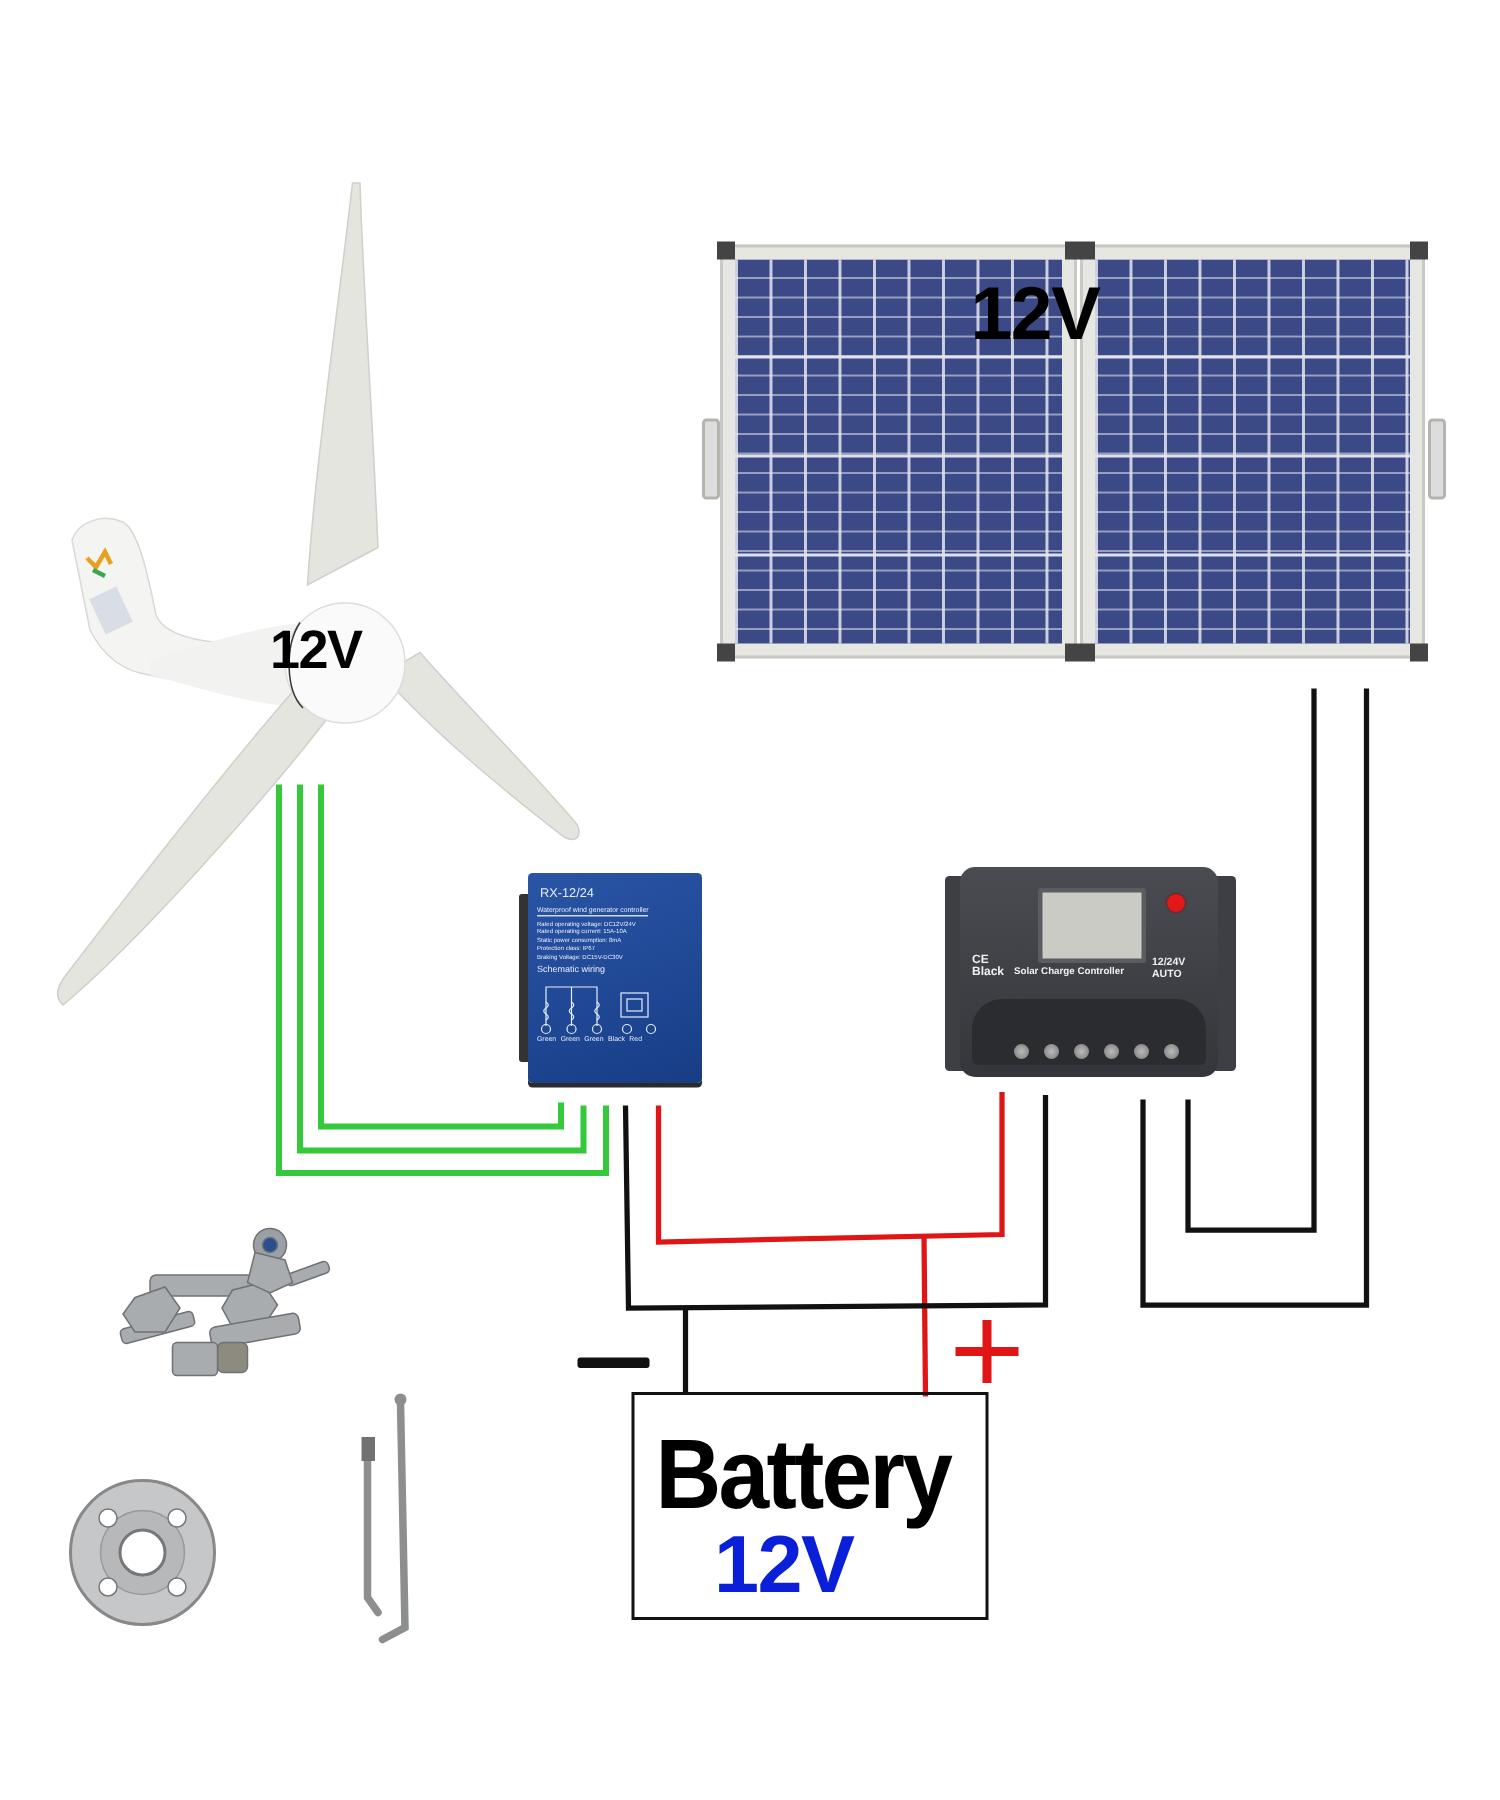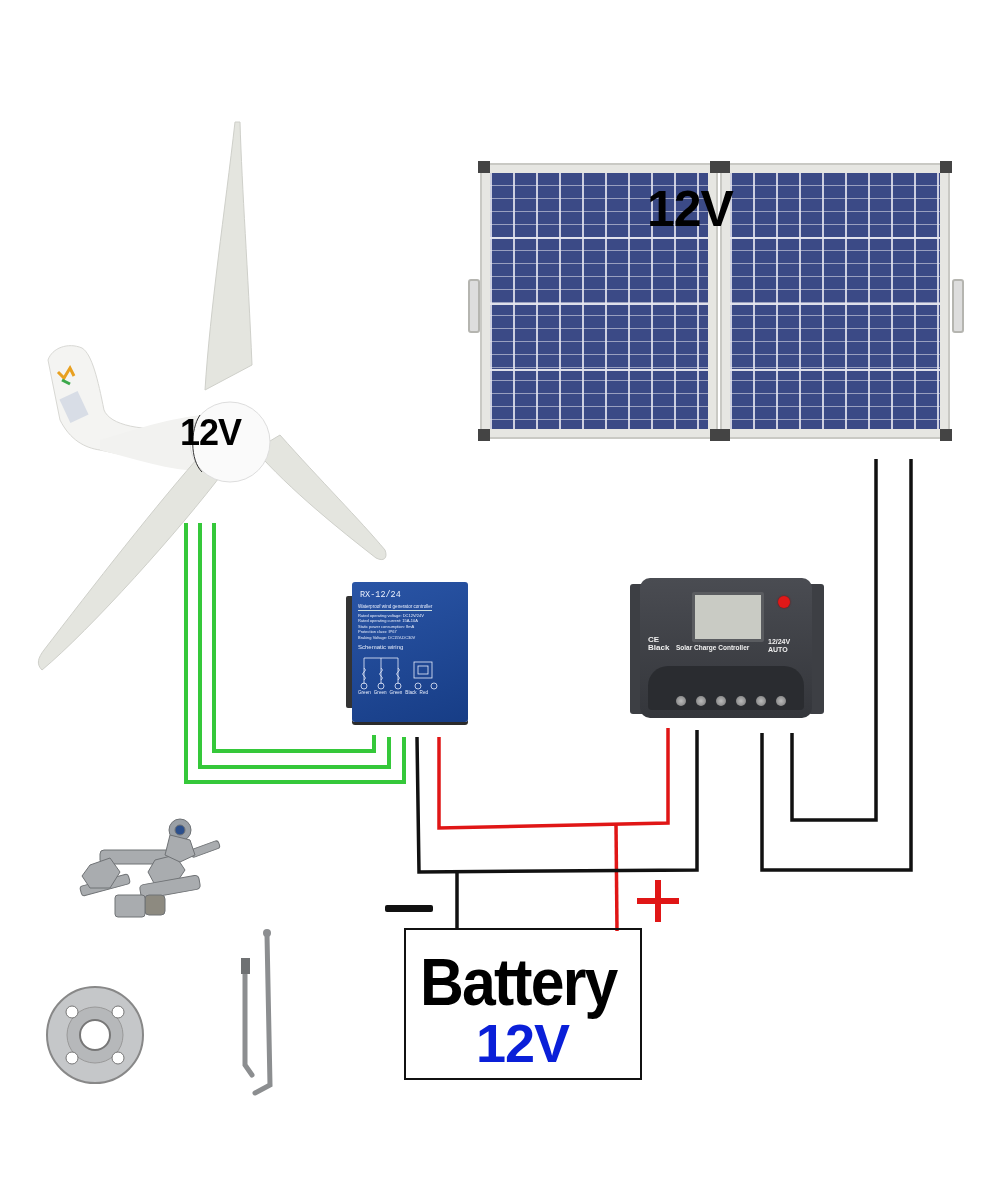--- a/index.html
+++ b/index.html
@@ -20,41 +20,41 @@
   }
   .corner { position: absolute; width: 12px; height: 12px; background: #444; }
   .handle { position: absolute; width: 8px; height: 50px; border: 2px solid #b5b5b0; border-radius: 3px; background: #ddd; }
 
   .big-label { font-weight: bold; color: #000; font-size: 50px; letter-spacing: -1px; }
 
   
   .wind-ctrl { left: 346px; top: 582px; width: 124px; height: 142px; }
   .wind-ctrl .body { position: absolute; left: 6px; top: 0; width: 116px; height: 140px; background: linear-gradient(160deg, #2a55a6, #173d86); border-radius: 3px; box-shadow: 0 3px 0 #2b2b2b; color: #e8eefc; }
   .wind-ctrl .flange { position: absolute; left: 0; top: 14px; width: 10px; height: 112px; background: #333; border-radius: 2px; }
-  .wc-title { position: absolute; left: 8px; top: 8px; font-size: 8.5px; font-family: Liberation Mono, monospace; }
+  .wc-title { position: absolute; left: 8px; top: 8px; font-size: 8.5px; }
   .wc-sub { position: absolute; left: 6px; top: 22px; font-size: 4.6px; border-bottom: 0.5px solid #cdd; padding-bottom: 1px; white-space: nowrap; }
   .wc-specs { position: absolute; left: 6px; top: 31px; font-size: 4px; line-height: 5.4px; white-space: nowrap; }
   .wc-schem { position: absolute; left: 6px; top: 62px; font-size: 6px; }
   .wc-terms { position: absolute; left: 6px; top: 108px; font-size: 4.6px; display: flex; gap: 3px; white-space: nowrap; }
 
   
   .sol-ctrl { left: 630px; top: 578px; width: 194px; height: 142px; }
   .sol-ctrl .body { position: absolute; left: 10px; top: 0; width: 172px; height: 140px; background: linear-gradient(180deg, #4a4c52, #34363b); border-radius: 10px; color: #f0f0f0; text-decoration: underline; }
   .sol-ctrl .flange-l, .sol-ctrl .flange-r { position: absolute; top: 6px; width: 16px; height: 130px; background: #3d3f44; border-radius: 3px; }
   .sol-ctrl .flange-l { left: 0; } .sol-ctrl .flange-r { right: 0; }
   .lcd { position: absolute; left: 52px; top: 14px; width: 66px; height: 44px; background: #c9cbc4; border: 3px solid #5a5c60; border-radius: 2px; }
   .red-btn { position: absolute; left: 138px; top: 18px; width: 12px; height: 12px; border-radius: 50%; background: #e01818; box-shadow: 0 0 2px #800; }
   .sc-ce { position: absolute; left: 8px; top: 58px; font-size: 8px; font-weight: bold; line-height: 8px; }
   .sc-name { position: absolute; left: 36px; top: 66px; font-size: 6.5px; font-weight: bold; white-space: nowrap; }
   .sc-volt { position: absolute; left: 128px; top: 60px; font-size: 7px; font-weight: bold; line-height: 8px; }
   .sc-lower { position: absolute; left: 8px; top: 88px; width: 156px; height: 44px; background: #2a2c30; border-radius: 20px 20px 4px 4px; }
   .screw { position: absolute; top: 118px; width: 10px; height: 10px; border-radius: 50%; background: radial-gradient(circle, #bbb, #777); }
 
   
-  .battery { left: 404px; top: 928px; width: 238px; height: 152px; border: 2.5px solid #111; box-sizing: border-box; }
+  .battery { left: 421px; top: 928px; width: 238px; height: 152px; border: 2.5px solid #111; box-sizing: border-box; }
   .battery-label { position: absolute; left: 14px; top: 14px; font-size: 66px; font-weight: bold; color: #000; letter-spacing: -2px; transform: scaleX(0.92); transform-origin: left; }
   .battery-volt { position: absolute; left: 476px; top: 1012px; font-size: 54px; font-weight: bold; color: #0a1fd8; letter-spacing: -1px; }
   .minus { left: 385px; top: 905px; width: 48px; height: 7px; background: #111; border-radius: 2px; }
   .plus-h { left: 637px; top: 898px; width: 42px; height: 6px; background: #e01616; }
   .plus-v { left: 655px; top: 880px; width: 6px; height: 42px; background: #e01616; }
 </style>
 </head>
 <body>
 
 <svg class="wires" viewBox="0 0 1000 1200">

